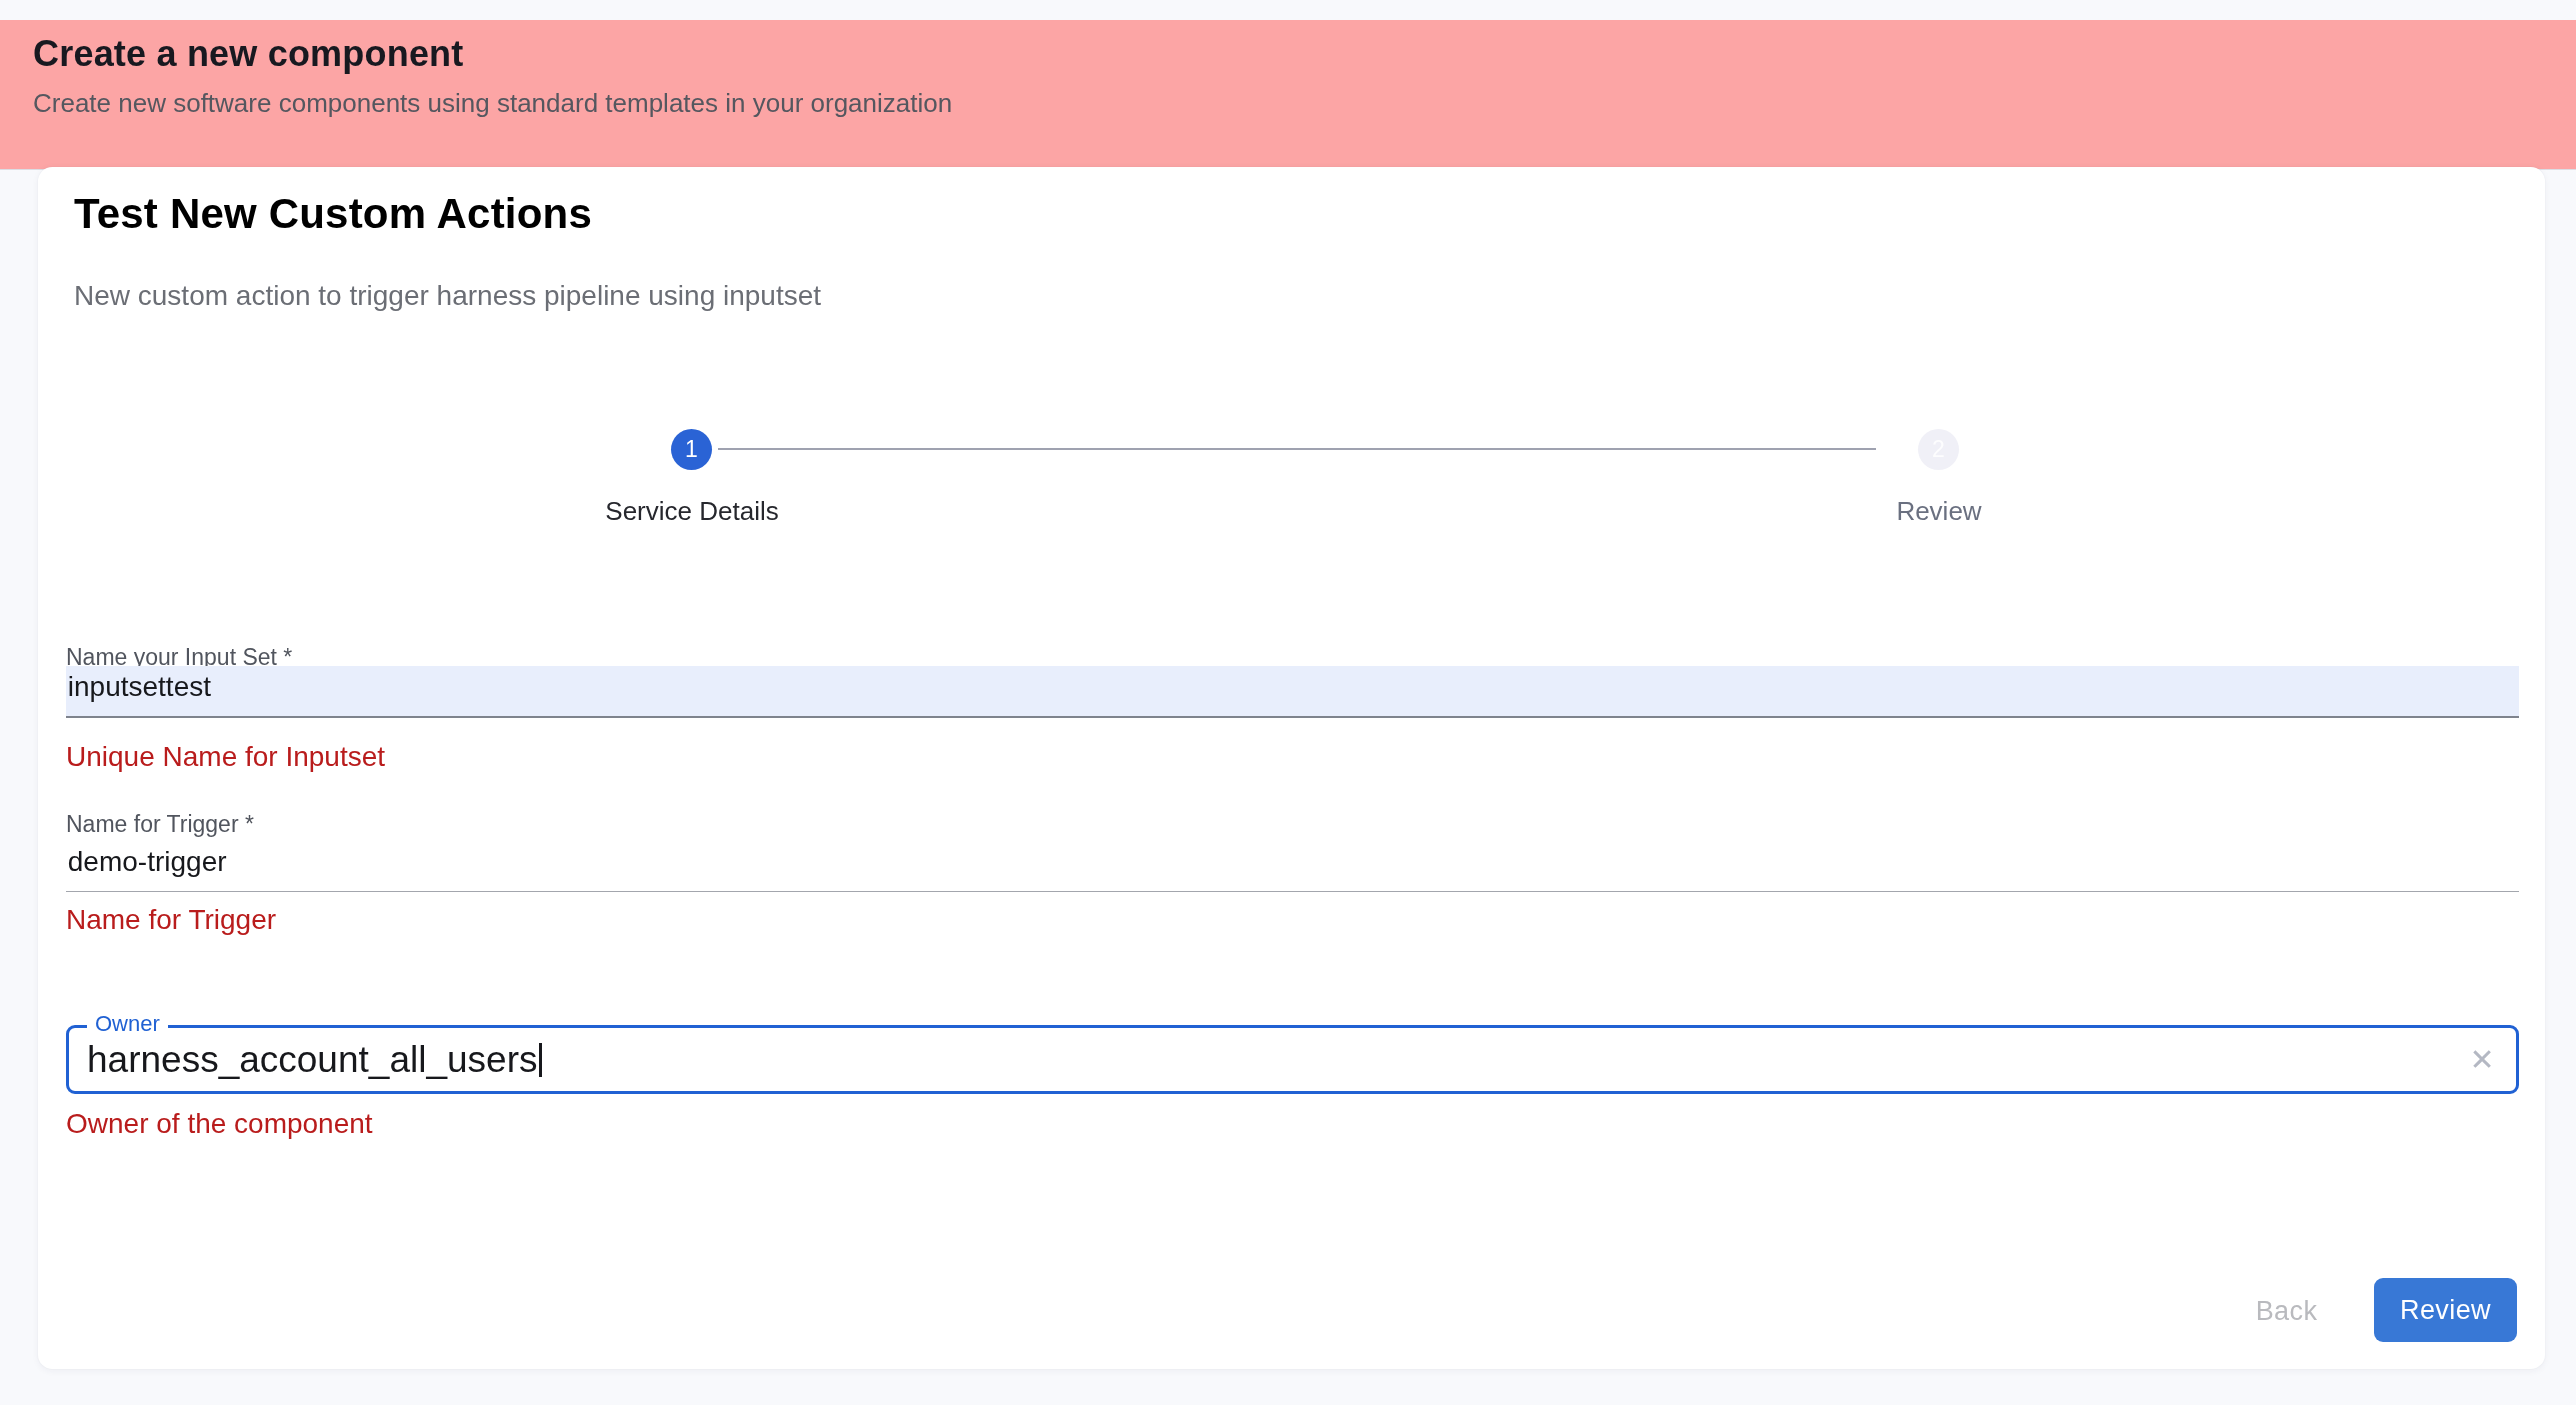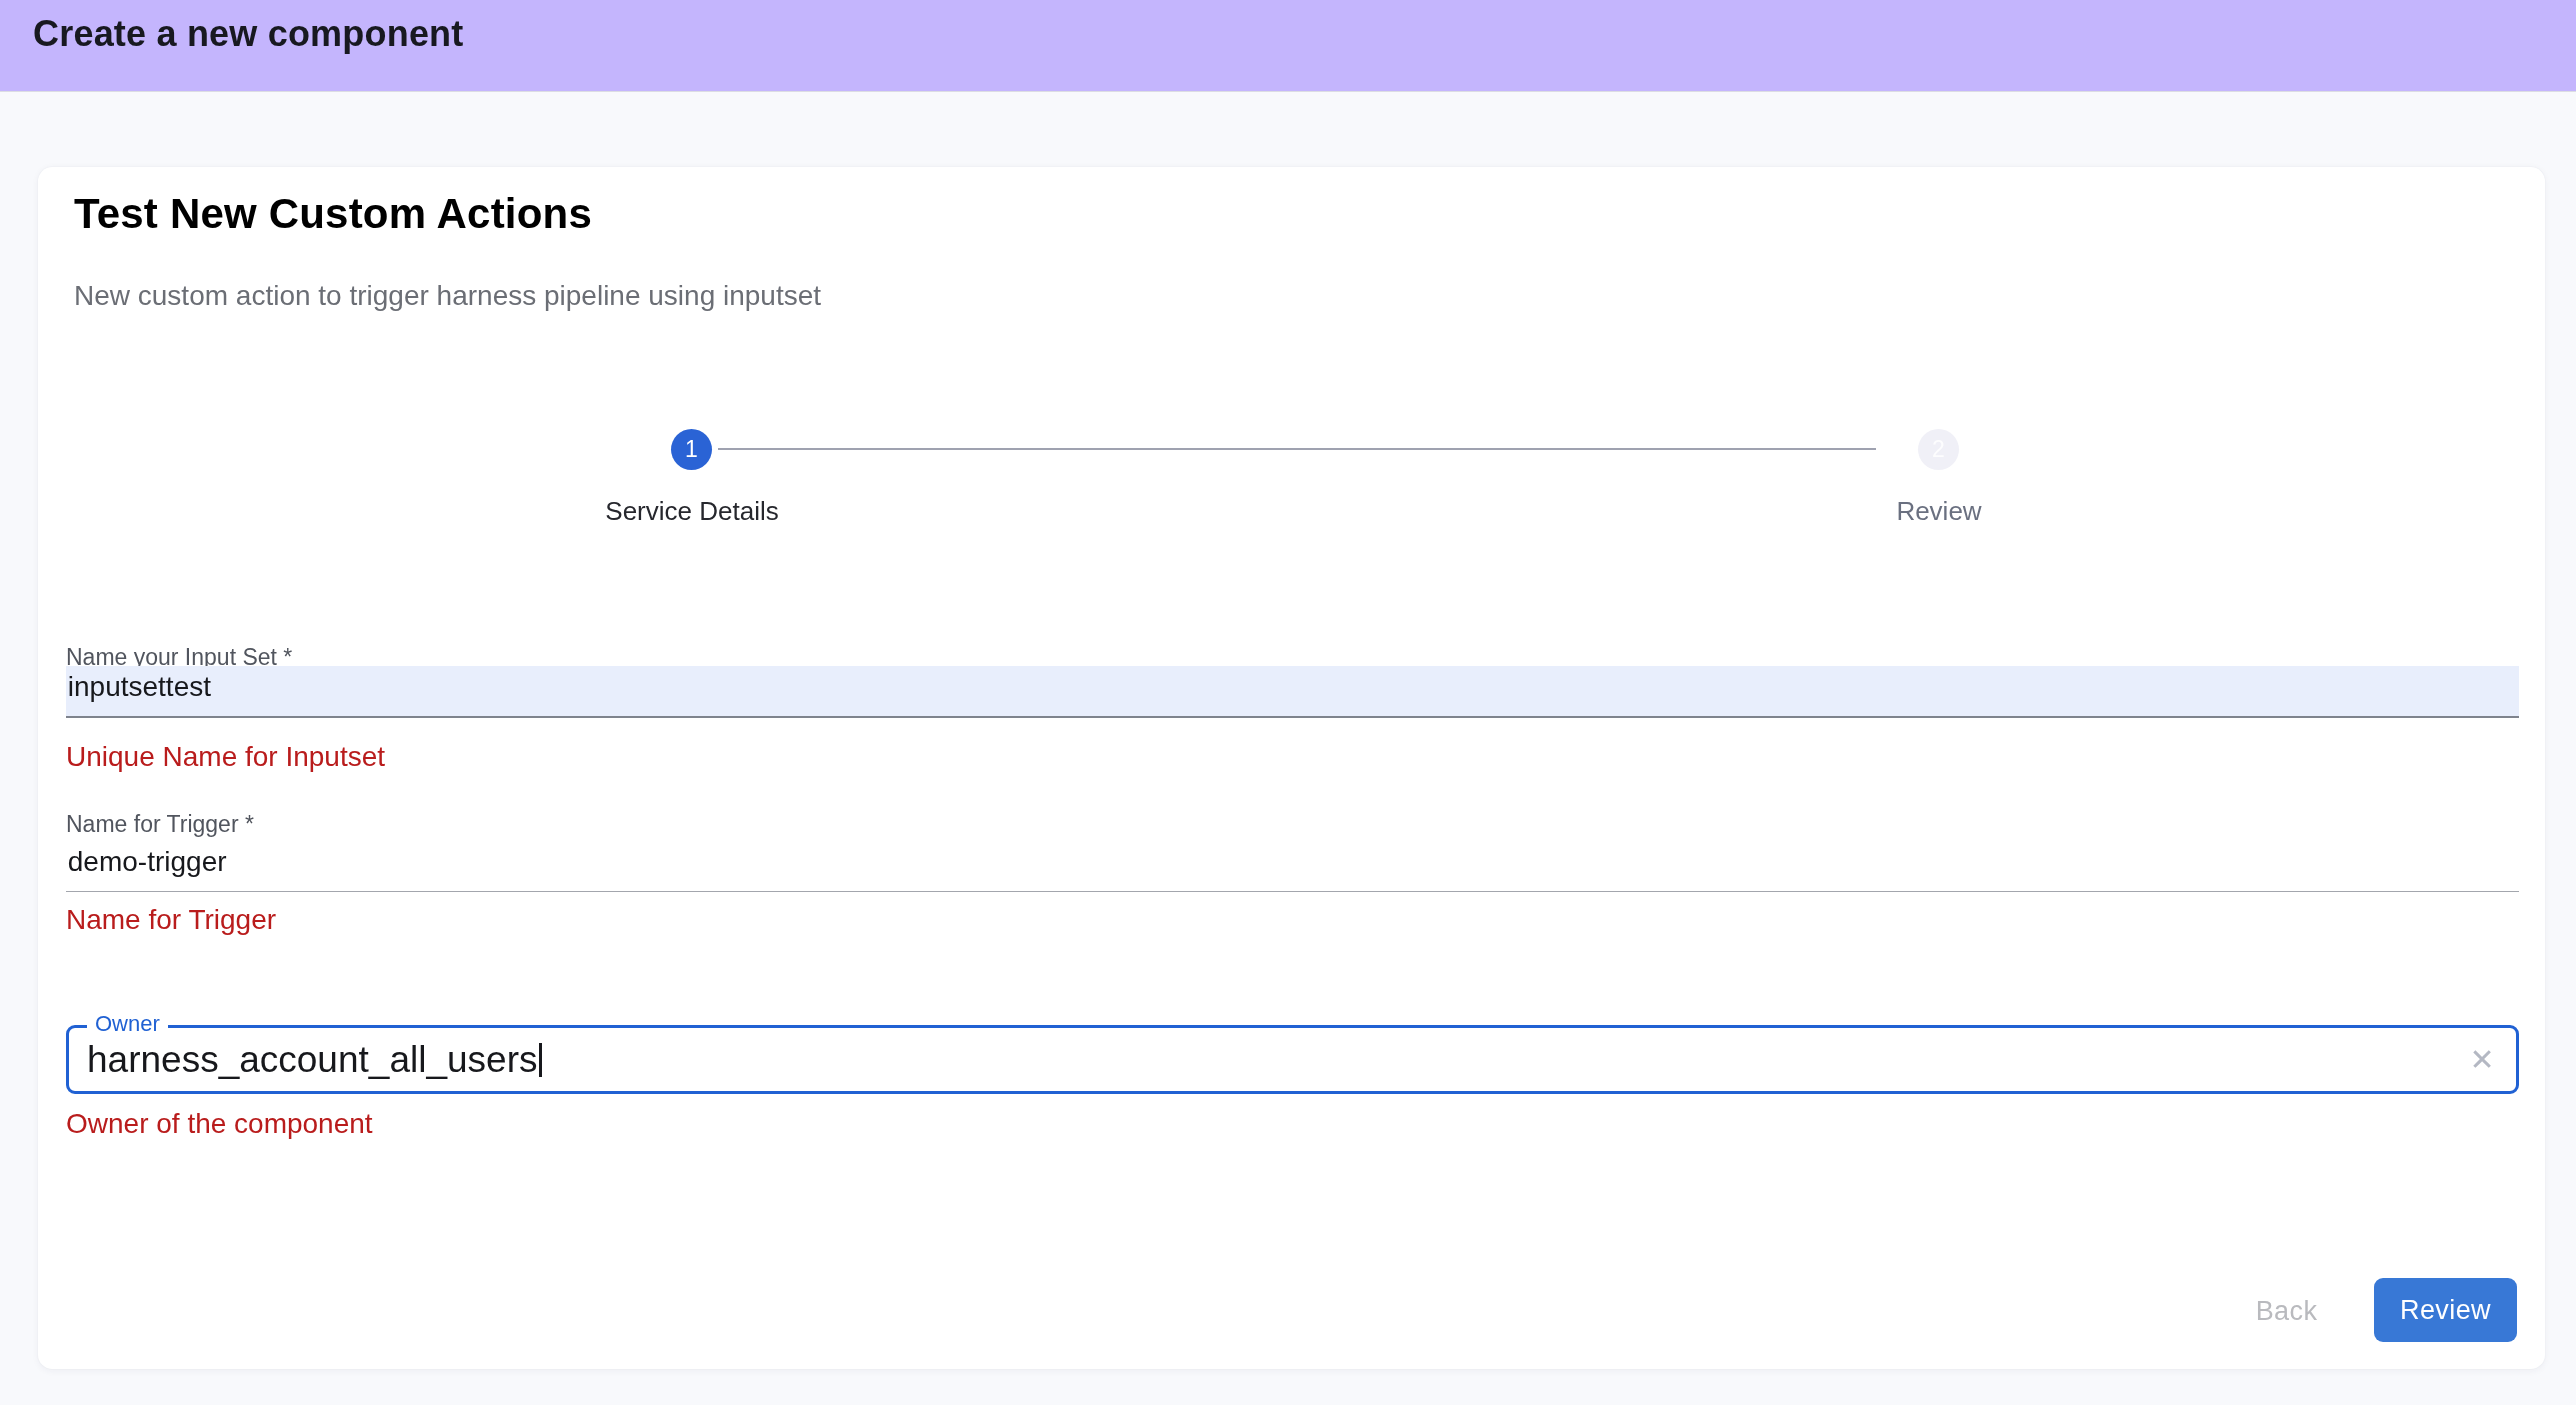--- a/index.html
+++ b/index.html
@@ -7,24 +7,25 @@
   body {
     font-family: "Liberation Sans", "DejaVu Sans", sans-serif;
     background: #f8f9fc;
     color: #1b1c21;
     overflow: hidden;
   }
 
   
   .page-header {
     width: 100%;
-    height: 92px;
-    background: #c4b5fd;
+    height: 150px;
+    background: #fca5a5;
     border-bottom: 1.8px solid #dcdde3;
     padding: 10.7px 0 0 33px;
+    margin-top: 20px;
   }
   .page-title {
     font-size: 36px;
     font-weight: 700;
     color: #181920;
     letter-spacing: 0.2px;
     line-height: 1.25;
   }
   .page-subtitle {
     margin-top: 12.5px;
@@ -205,20 +206,21 @@
     font-weight: 500;
     letter-spacing: 0.4px;
     cursor: pointer;
   }
 </style>
 </head>
 <body>
 
 <header class="page-header">
   <h1 class="page-title">Create a new component</h1>
+  <p class="page-subtitle">Create new software components using standard templates in your organization</p>
 </header>
 
 <section class="card">
 
   <h2 class="card-title">Test New Custom Actions</h2>
   <p class="card-subtitle">New custom action to trigger harness pipeline using inputset</p>
 
   <div>
     <div class="step-circle active">
       <span>1</span>

